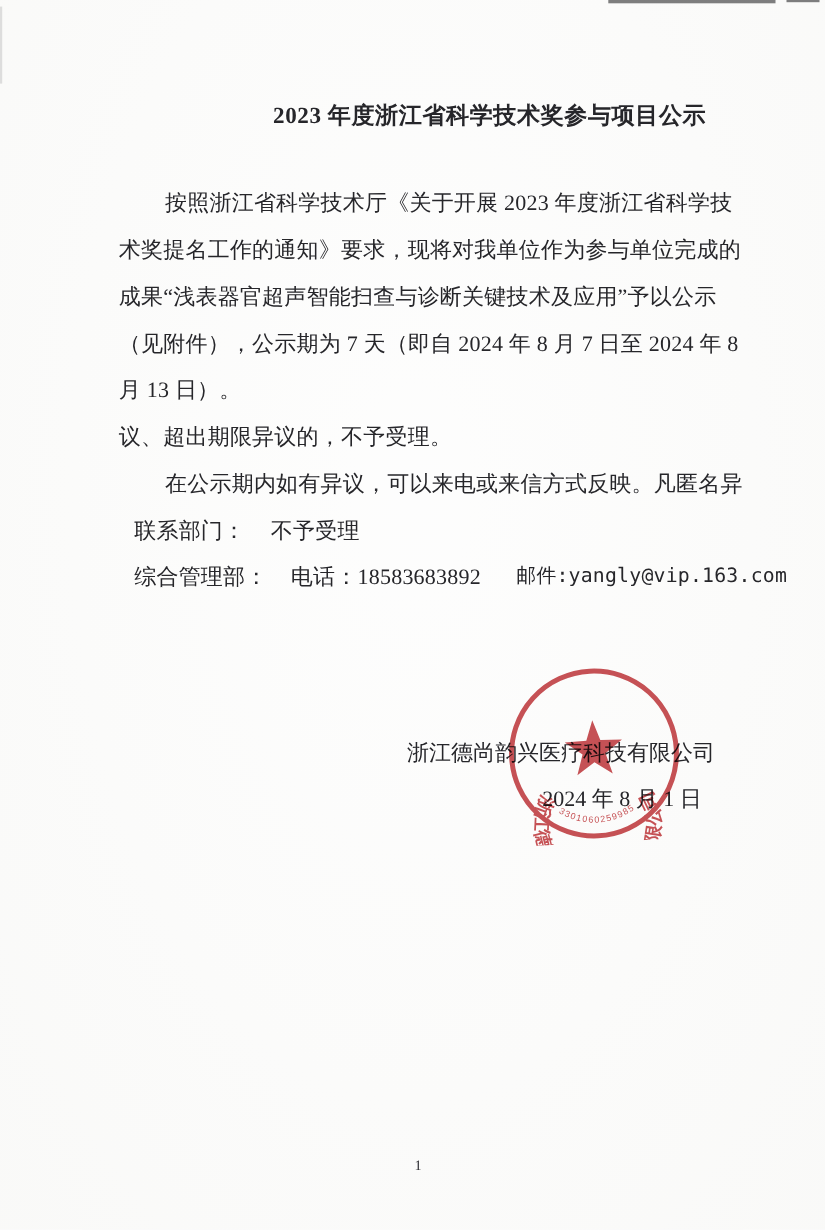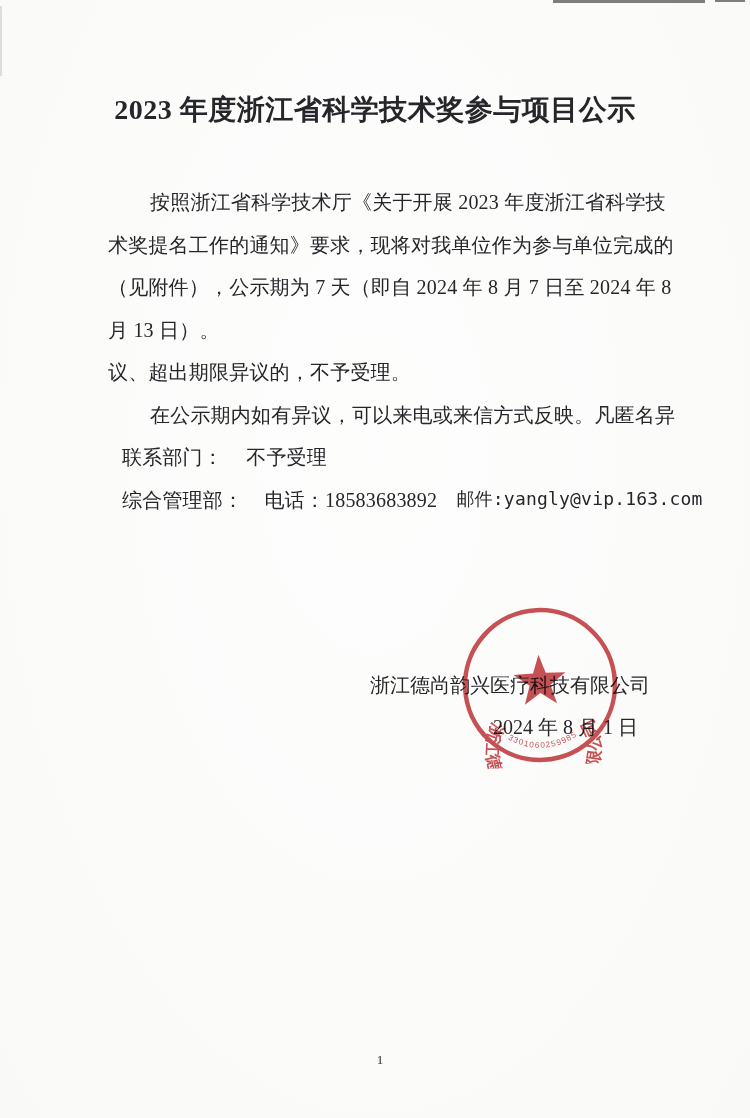--- a/index.html
+++ b/index.html
@@ -17,44 +17,44 @@
       radial-gradient(ellipse at 50% 40%, rgba(255,255,255,0.6), rgba(246,246,244,0.35)),
       #fbfbfa;
   }
   .scan-mark { position: absolute; background: #3a3a3c; opacity: 0.65; }
   .scan-mark.m1 { left: 553px; top: 0; width: 152px; height: 3px; }
   .scan-mark.m2 { left: 715px; top: 0; width: 30px; height: 2px; }
   .scan-mark.m3 { left: 0; top: 6px; width: 2px; height: 70px; opacity: 0.15; }
 
   .title {
     position: absolute; top: 91px; left: 108px; width: 534px;
-    text-align: center;
-    font-size: 28px; font-weight: bold;
+    text-align: right;
+    font-size: 21px; font-weight: bold;
     letter-spacing: 0.5px;
     white-space: nowrap;
   }
 
   .bodytext {
-    position: absolute; top: 181px; left: 108px; width: 534px;
+    position: absolute; top: 164px; left: 108px; width: 534px;
     font-size: 20px;
   }
   .line {
     height: 42.5px; line-height: 42.5px;
     white-space: nowrap;
     letter-spacing: 0.2px;
   }
   .just { text-align: justify; text-align-last: justify; }
   .indent { text-indent: 42px; }
 
   .contact-row { padding-left: 14px; }
   .contact-label { display: inline-block; }
   .contact-value { display: inline-block; margin-left: 18px; }
   .contact-phone { display: inline-block; margin-left: 16px; }
   .contact-email {
-    display: inline-block; margin-left: 14px;
+    display: inline-block; margin-left: 27px;
     font-family: "DejaVu Sans Mono", "Liberation Mono", monospace;
     font-size: 18px;
     position: relative; top: -2px;
   }
 
   .signature {
     position: absolute; top: 664px; right: 100px;
     text-align: right; font-size: 20px;
   }
   .signature .sig-line { height: 42px; line-height: 42px; white-space: nowrap; }
@@ -82,20 +82,21 @@
 
   <div class="scan-mark m1"></div>
   <div class="scan-mark m2"></div>
   <div class="scan-mark m3"></div>
 
   <div class="title">2023 年度浙江省科学技术奖参与项目公示</div>
 
   <div class="bodytext">
     <div class="line just indent">按照浙江省科学技术厅《关于开展 2023 年度浙江省科学技</div>
     <div class="line just">术奖提名工作的通知》要求，现将对我单位作为参与单位完成的</div>
+    <div class="line just">成果“浅表器官超声智能扫查与诊断关键技术及应用”予以公示</div>
     <div class="line just">（见附件），公示期为 7 天（即自 2024 年 8 月 7 日至 2024 年 8</div>
     <div class="line">月 13 日）。</div>
     <div class="line">议、超出期限异议的，不予受理。</div>
     <div class="line just indent">在公示期内如有异议，可以来电或来信方式反映。凡匿名异</div>
 
     <div class="line contact-row">
       <span class="contact-label">联系部门：</span>
       <span class="contact-value">不予受理</span>
     </div>
     <div class="line contact-row">

